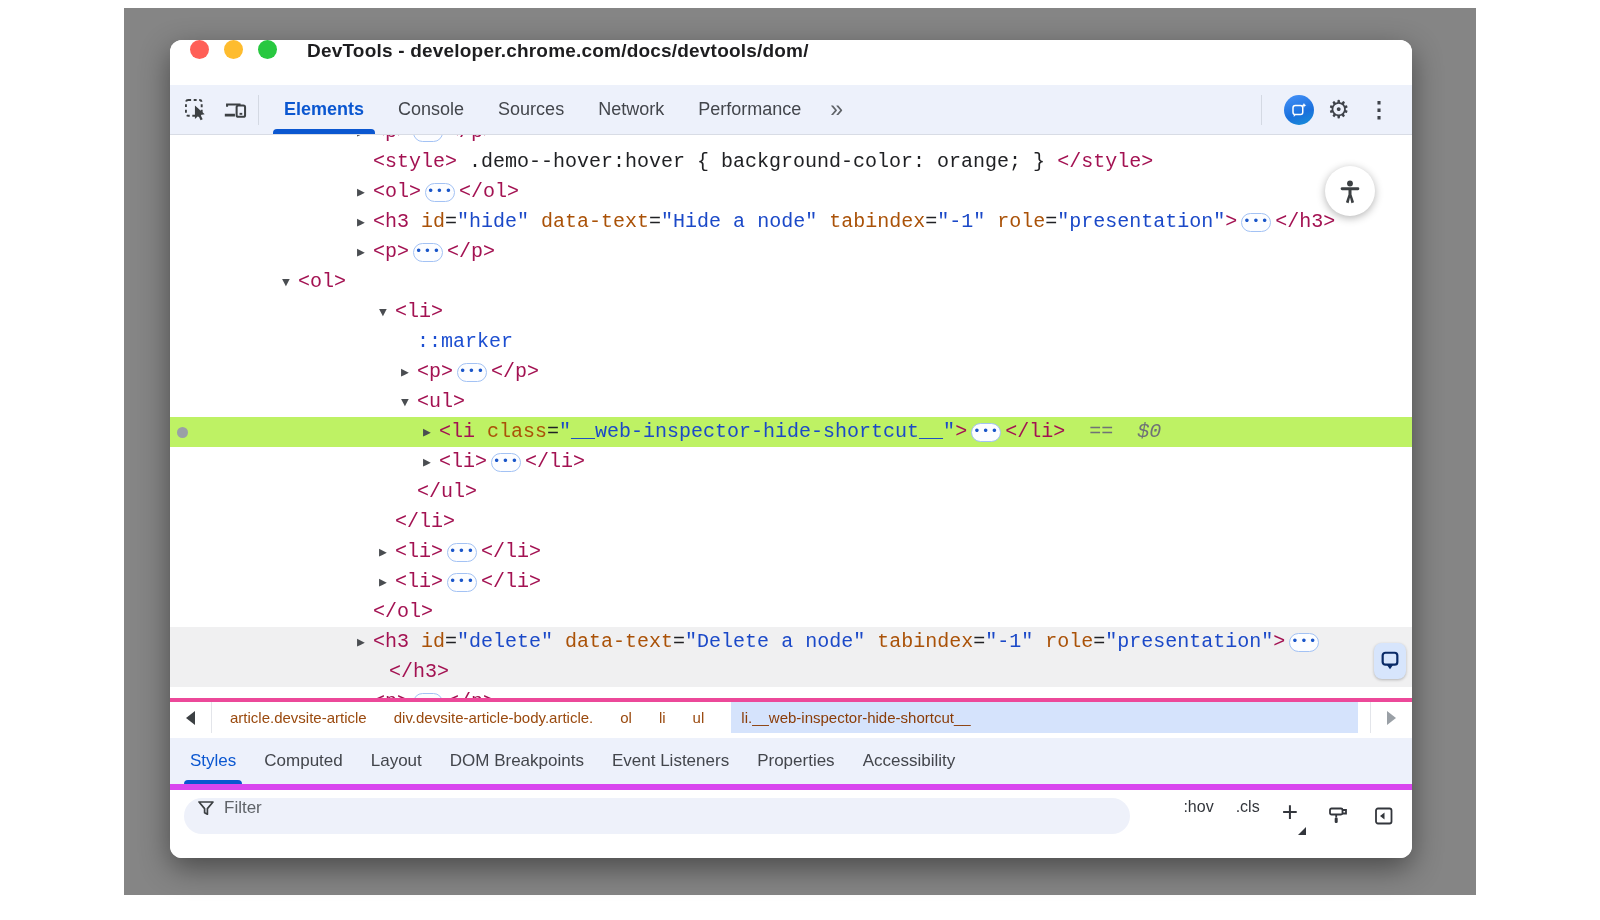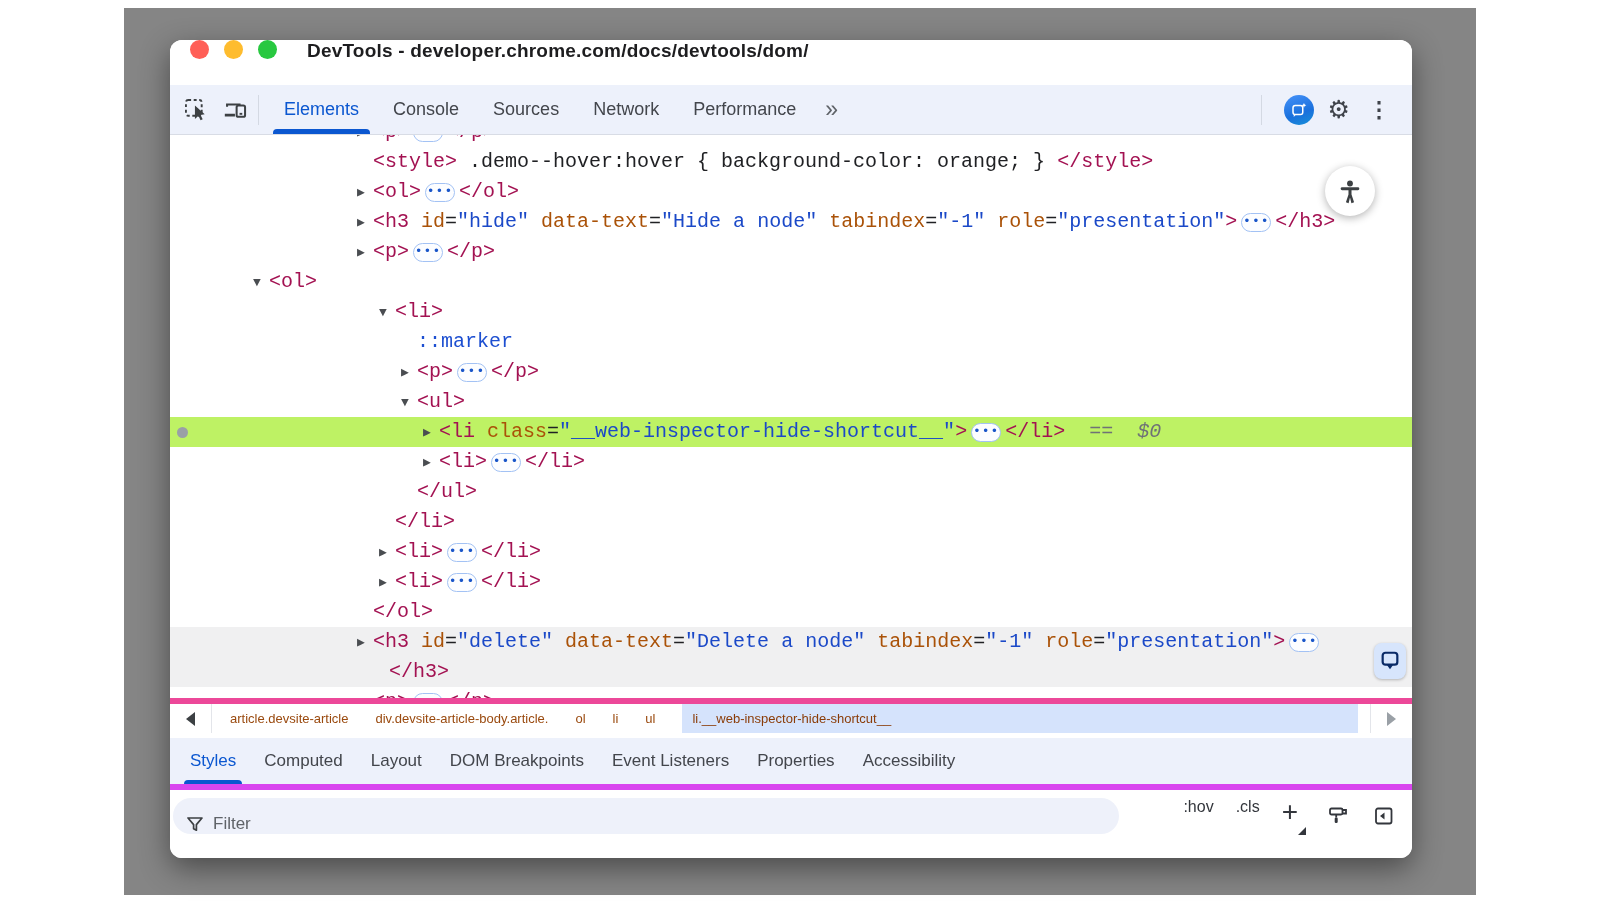--- a/index.html
+++ b/index.html
@@ -16,21 +16,21 @@
   .light { width:19px; height:19px; border-radius:50%; }
   .title { margin-left:30px; font-size:19px; font-weight:700; color:#1d1d1f; letter-spacing:.2px; }
 
   
   .toolbar { position:absolute; left:0; top:45px; width:100%; height:50px; background:#edf1fb;
              border-bottom:1px solid #d8dce5; display:flex; align-items:center; }
   .tbicon { width:30px; height:30px; display:flex; align-items:center; justify-content:center; margin-left:10px; cursor:pointer; }
   .vdiv { width:1px; height:30px; background:#d4d9e3; margin:0 8px; }
   .tabstrip { display:flex; height:100%; align-items:stretch; }
   .ttab { position:relative; display:flex; align-items:center; padding:0 17px; font-size:18px; color:#43464c; cursor:pointer; }
-  .ttab.active { color:#0b57d0; font-weight:400; }
+  .ttab.active { color:#0b57d0; font-weight:700; }
   .tabline { position:absolute; left:6px; right:6px; bottom:0; height:5px; background:#0b57d0; border-radius:4px 4px 0 0; }
   .overflow-chevrons { font-size:23px; color:#5f6368; padding:0 12px; cursor:pointer; letter-spacing:-2px; }
   .toolbar-right { margin-left:auto; display:flex; align-items:center; gap:14px; padding-right:18px; }
   .ai-circle { width:30px; height:30px; border-radius:50%; background:linear-gradient(160deg,#3f8df5 10%,#1a70dc 60%,#1691d8 100%);
                display:flex; align-items:center; justify-content:center; cursor:pointer; }
   .gear { font-size:25px; color:#3f434a; cursor:pointer; line-height:1; }
   .kebab { font-size:22px; color:#3f434a; cursor:pointer; font-weight:700; padding:0 4px; }
 
   
   .tree { position:absolute; left:0; top:95px; width:100%; height:563px; background:#fff; overflow:hidden; }
@@ -46,41 +46,41 @@
         color:#1a56c9; font-size:13px; letter-spacing:1px; line-height:16px; text-align:center; margin:0 4px; vertical-align:2px; cursor:pointer; }
   .seldot { position:absolute; left:7px; top:10px; width:11px; height:11px; border-radius:50%; background:#9aa0a6; }
 
   .a11y-btn { position:absolute; left:1155px; top:31px; width:50px; height:50px; border-radius:50%; background:#fff;
               box-shadow:0 2px 8px rgba(0,0,0,.3); display:flex; align-items:center; justify-content:center; cursor:pointer; }
   .askai-badge { position:absolute; left:1204px; top:508px; width:32px; height:36px; border-radius:8px; background:#d7e5fc;
                  box-shadow:0 1px 3px rgba(0,0,0,.25); display:flex; align-items:center; justify-content:center; cursor:pointer; }
 
   
   .breadcrumbs { position:absolute; left:0; top:658px; width:100%; height:35px; background:#fff;
-                 border-top:6px solid #ec4899; display:flex; align-items:stretch; font-size:13px; }
+                 border-top:4px solid #ec4899; display:flex; align-items:stretch; font-size:15px; }
   .bc-btn { width:42px; display:flex; align-items:center; justify-content:center; cursor:pointer; flex:none; }
   .bc-btn.left { border-right:1px solid #e3e5ea; }
   .bc-btn.right { border-left:1px solid #e3e5ea; }
   .bc-arrow-l { width:0; height:0; border-style:solid; border-width:7px 9px 7px 0; border-color:transparent #3c4043 transparent transparent; }
   .bc-arrow-r { width:0; height:0; border-style:solid; border-width:7px 0 7px 9px; border-color:transparent transparent transparent #9aa0a6; }
   .bc-list { display:flex; align-items:center; flex:1; padding-left:18px; overflow:hidden; }
   .crumb { color:#9a4a0f; margin-right:27px; white-space:nowrap; cursor:pointer; }
   .crumb.selcrumb { flex:1; margin-right:12px; background:#d5e3fc; align-self:stretch; display:flex; align-items:center; padding-left:10px; color:#8a3c08; }
 
   
   .tabs2 { position:absolute; left:0; top:698px; width:100%; height:52px; background:#edf1fb;
            border-bottom:6px solid #d946ef; display:flex; align-items:stretch; padding-left:6px; }
   .btab { position:relative; display:flex; align-items:center; padding:0 14px; font-size:17px; color:#43464c; cursor:pointer; }
   .btab.active { color:#0b57d0; font-weight:500; }
   .btabline { position:absolute; left:8px; right:8px; bottom:0; height:4px; background:#0b57d0; border-radius:4px 4px 0 0; }
 
   
   .filterbar { position:absolute; left:0; top:750px; width:100%; height:68px; background:#fff; }
-  .filter-pill { position:absolute; left:3px; top:8px; width:946px; height:36px; background:#eef1fa; border-radius:18px;
-                 display:flex; align-items:flex-end; padding:0 12px; }
+  .filter-pill { position:absolute; left:14px; top:8px; width:946px; height:36px; background:#eef1fa; border-radius:18px;
+                 display:flex; align-items:flex-start; padding:0 12px; }
   .filter-input { border:none; outline:none; background:transparent; font-size:17px; color:#202124; flex:1; margin-left:8px;
                   font-family:"Liberation Sans",sans-serif; }
   .filter-input::placeholder { color:#5f6368; opacity:1; }
   .style-controls { position:absolute; right:16px; top:8px; height:36px; display:flex; gap:22px; }
   .txtbtn { font-size:16px; color:#33363c; cursor:pointer; }
   .plusbtn { position:relative; font-size:28px; font-weight:300; color:#33363c; cursor:pointer; line-height:1; padding-right:6px; }
   .plusbtn::after { content:""; position:absolute; right:-2px; bottom:-1px; width:0; height:0;
                     border-style:solid; border-width:0 0 8px 8px; border-color:transparent transparent #33363c transparent; }
   .iconbtn { display:flex; align-items:center; justify-content:center; cursor:pointer; }
 </style>
@@ -138,21 +138,21 @@
     </div>
   </div>
 
   <div class="tree">
 
   <div class="trow clip" style="padding-left: 187px;"><span class="arw">▶</span><span class="tg">&lt;p&gt;</span><span class="el">•••</span><span class="tg">&lt;/p&gt;</span></div>
       <div class="trow" style="padding-left: 187px;"><span class="arw"></span><span class="tg">&lt;style&gt;</span><span class="pl"> .demo--hover:hover { background-color: orange; } </span><span class="tg">&lt;/style&gt;</span></div>
       <div class="trow" style="padding-left: 187px;"><span class="arw">▶</span><span class="tg">&lt;ol&gt;</span><span class="el">•••</span><span class="tg">&lt;/ol&gt;</span></div>
       <div class="trow" style="padding-left: 187px;"><span class="arw">▶</span><span class="tg">&lt;h3</span><span class="at"> id</span><span class="pl">=</span><span class="vl">"hide"</span><span class="at"> data-text</span><span class="pl">=</span><span class="vl">"Hide a node"</span><span class="at"> tabindex</span><span class="pl">=</span><span class="vl">"-1"</span><span class="at"> role</span><span class="pl">=</span><span class="vl">"presentation"</span><span class="tg">&gt;</span><span class="el">•••</span><span class="tg">&lt;/h3&gt;</span></div>
       <div class="trow" style="padding-left: 187px;"><span class="arw">▶</span><span class="tg">&lt;p&gt;</span><span class="el">•••</span><span class="tg">&lt;/p&gt;</span></div>
-      <div class="trow" style="padding-left: 83px;"><span class="arw">▼</span><span class="tg">&lt;ol&gt;</span></div>
+      <div class="trow" style="padding-left: 83px; margin-left: 29px;"><span class="arw">▼</span><span class="tg">&lt;ol&gt;</span></div>
       <div class="trow" style="padding-left: 209px;"><span class="arw">▼</span><span class="tg">&lt;li&gt;</span></div>
       <div class="trow" style="padding-left: 231px;"><span class="arw"></span><span class="mk">::marker</span></div>
       <div class="trow" style="padding-left: 231px;"><span class="arw">▶</span><span class="tg">&lt;p&gt;</span><span class="el">•••</span><span class="tg">&lt;/p&gt;</span></div>
       <div class="trow" style="padding-left: 231px;"><span class="arw">▼</span><span class="tg">&lt;ul&gt;</span></div>
       <div class="trow sel" style="padding-left: 253px;"><span class="arw">▶</span><span class="tg">&lt;li</span><span class="at"> class</span><span class="pl">=</span><span class="vl">"__web-inspector-hide-shortcut__"</span><span class="tg">&gt;</span><span class="el">•••</span><span class="tg">&lt;/li&gt;</span><span class="eq">  ==  </span><span class="dz">$0</span><span class="seldot"></span></div>
       <div class="trow" style="padding-left: 253px;"><span class="arw">▶</span><span class="tg">&lt;li&gt;</span><span class="el">•••</span><span class="tg">&lt;/li&gt;</span></div>
       <div class="trow" style="padding-left: 231px;"><span class="arw"></span><span class="tg">&lt;/ul&gt;</span></div>
       <div class="trow" style="padding-left: 209px;"><span class="arw"></span><span class="tg">&lt;/li&gt;</span></div>
       <div class="trow" style="padding-left: 209px;"><span class="arw">▶</span><span class="tg">&lt;li&gt;</span><span class="el">•••</span><span class="tg">&lt;/li&gt;</span></div>
       <div class="trow" style="padding-left: 209px;"><span class="arw">▶</span><span class="tg">&lt;li&gt;</span><span class="el">•••</span><span class="tg">&lt;/li&gt;</span></div>

